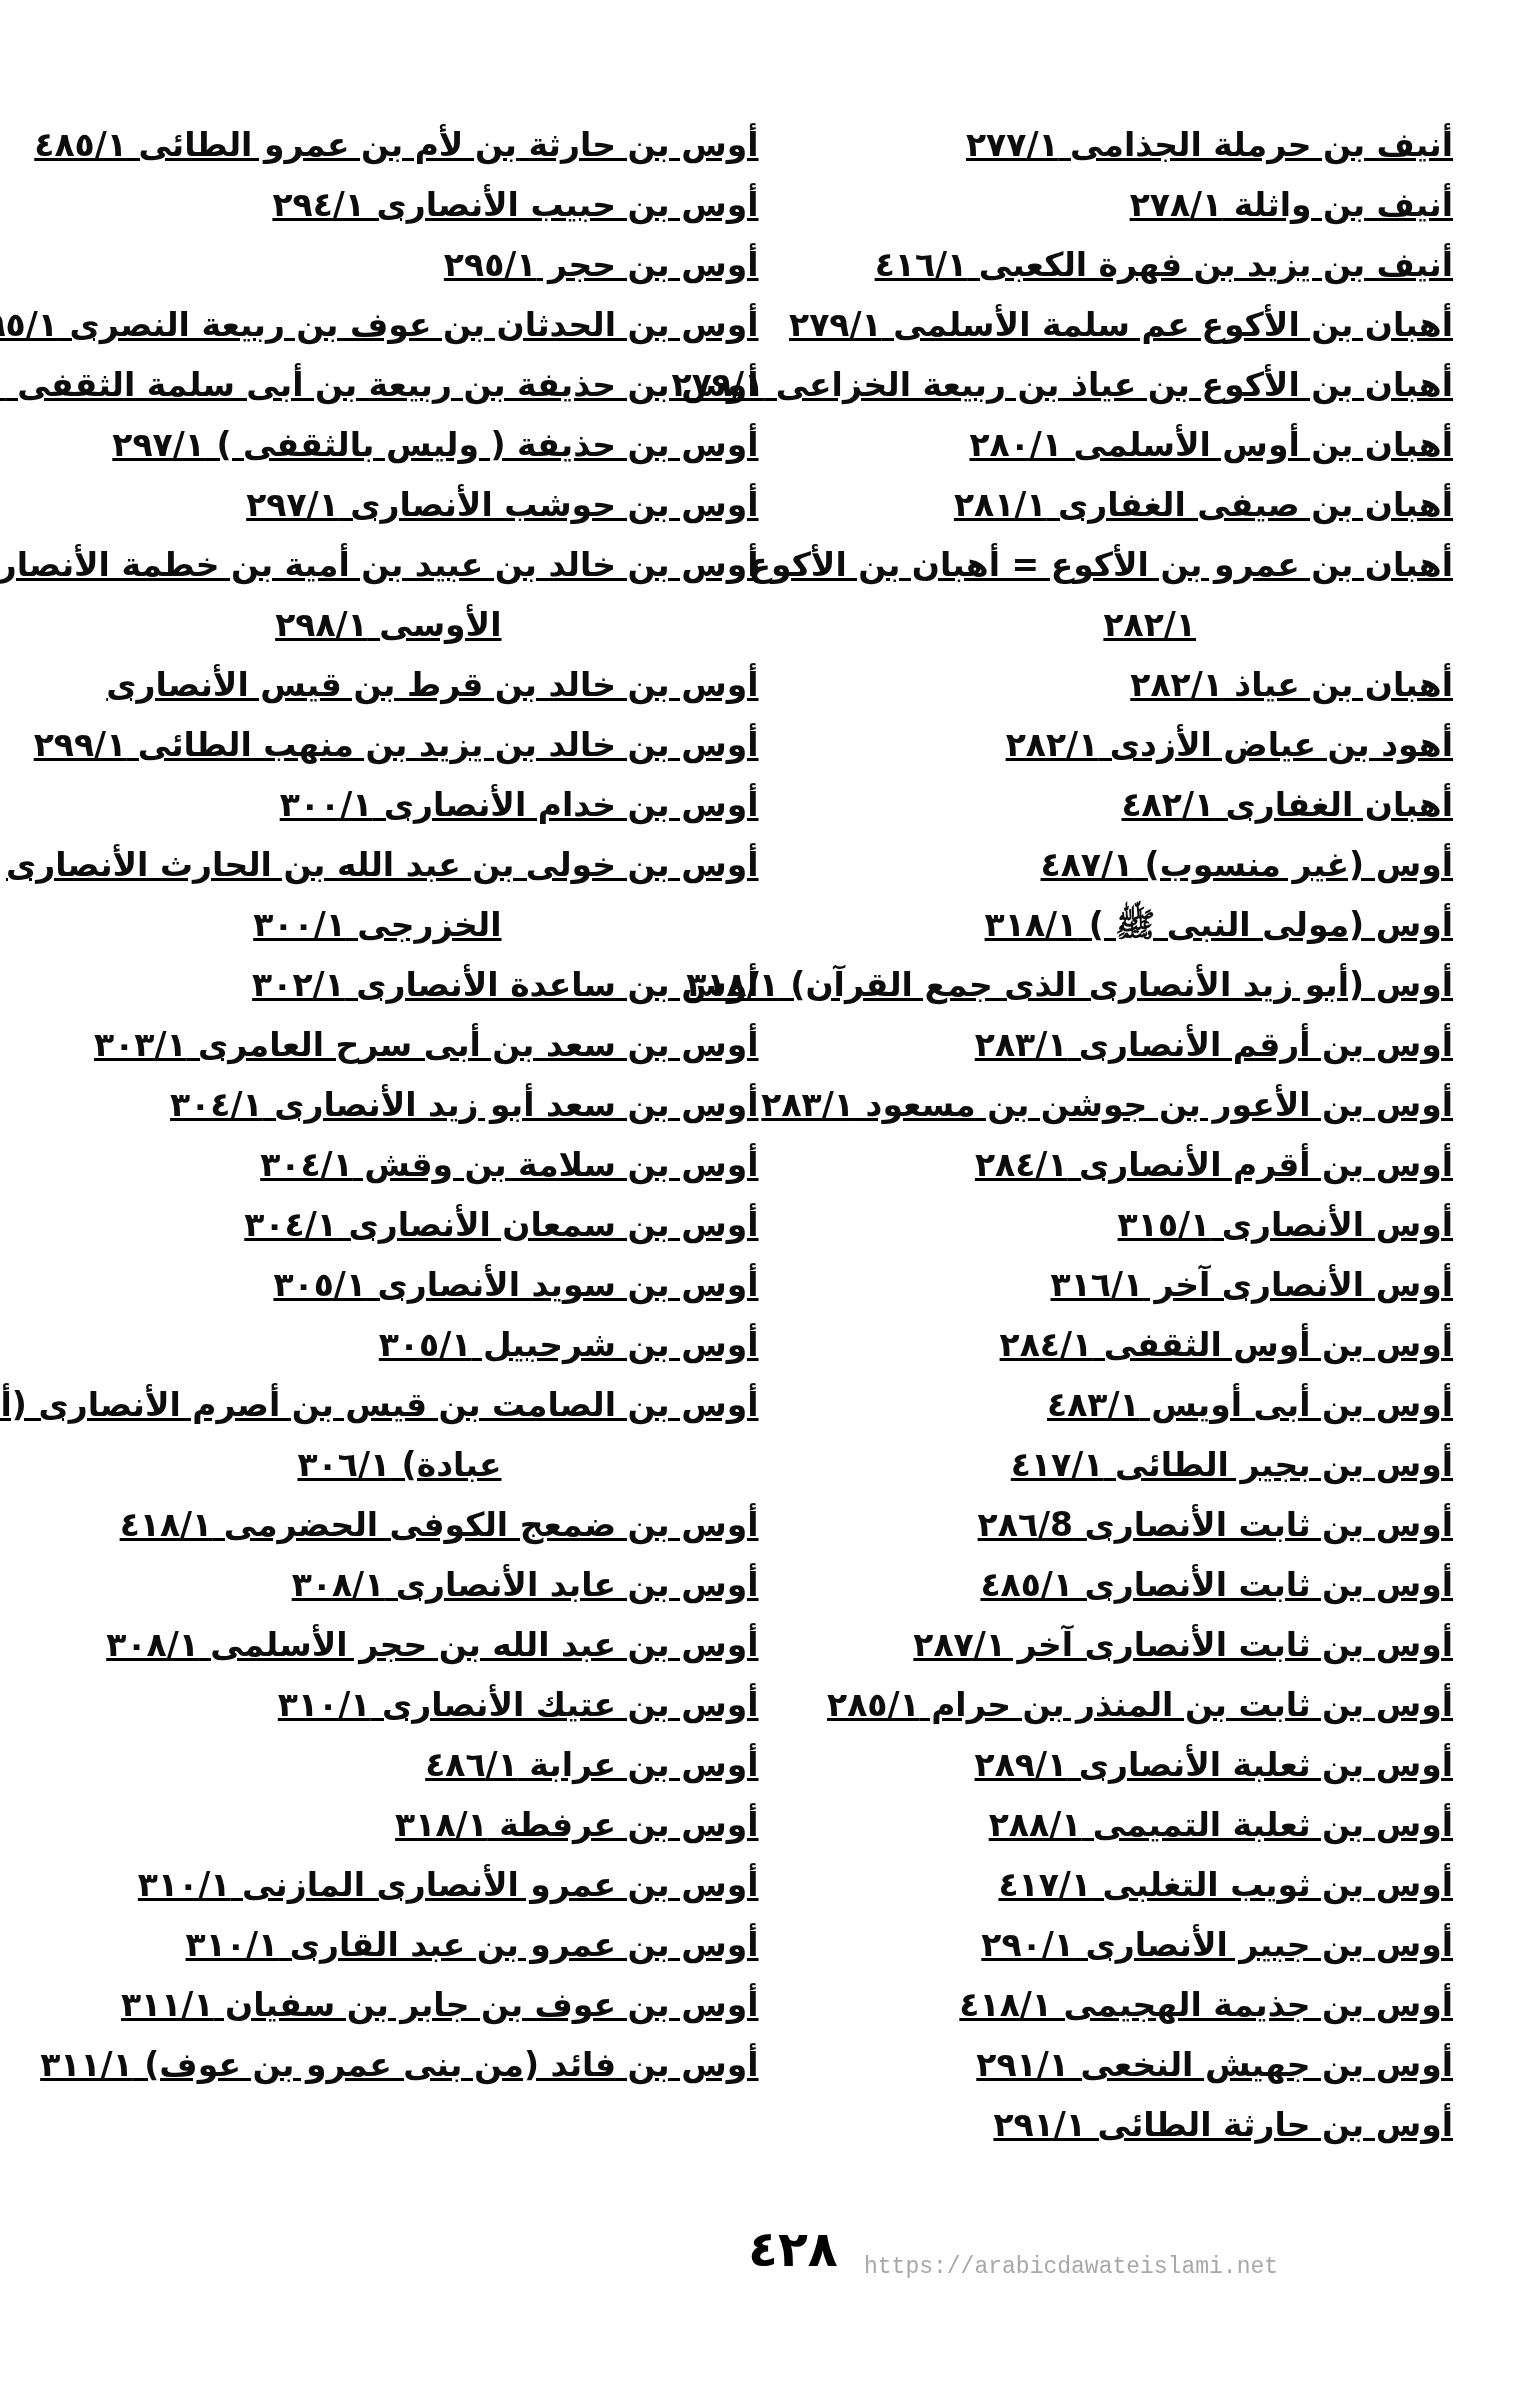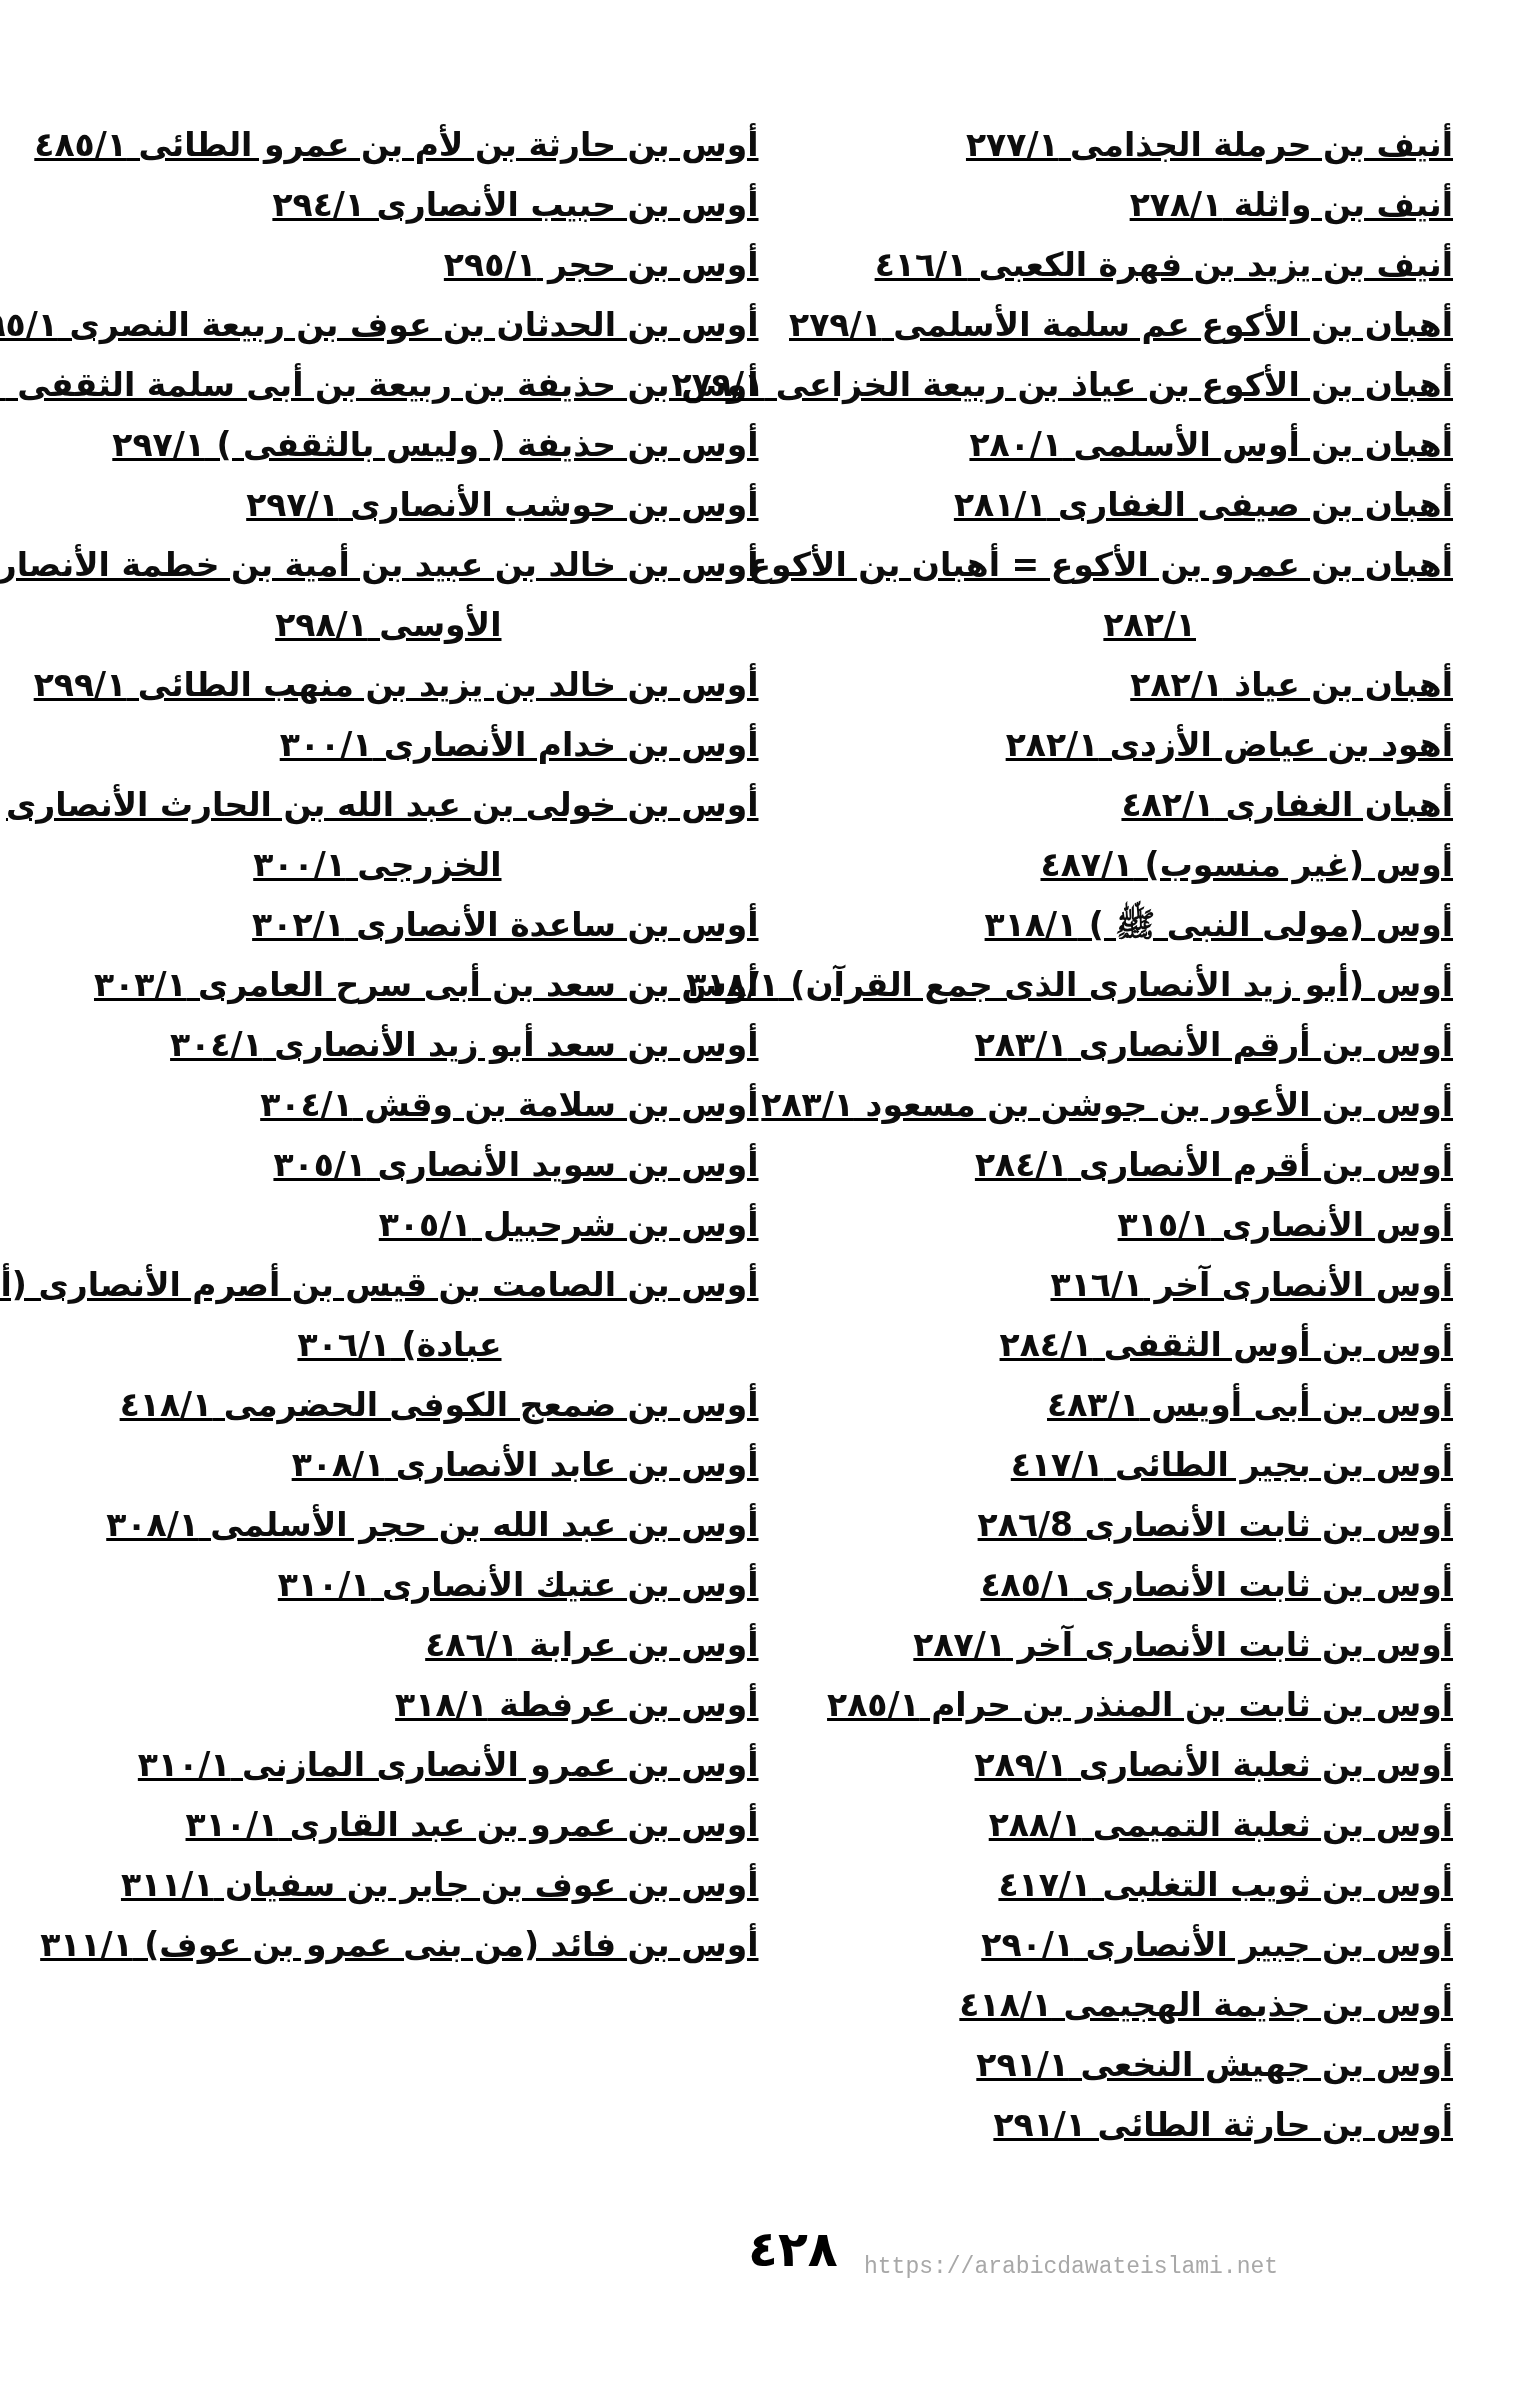--- a/index.html
+++ b/index.html
@@ -105,28 +105,30 @@
     <section class="col" id="col-left">
         <div class="line">أوس بن حارثة بن لأم بن عمرو الطائى ٤٨٥/١</div>
         <div class="line">أوس بن حبيب الأنصارى ٢٩٤/١</div>
         <div class="line">أوس بن حجر ٢٩٥/١</div>
         <div class="line">أوس بن الحدثان بن عوف بن ربيعة النصرى ٢٩٥/١</div>
         <div class="line">أوس بن حذيفة بن ربيعة بن أبى سلمة الثقفى ٢٩٧/١</div>
         <div class="line">أوس بن حذيفة ( وليس بالثقفى ) ٢٩٧/١</div>
         <div class="line">أوس بن حوشب الأنصارى ٢٩٧/١</div>
         <div class="line">أوس بن خالد بن عبيد بن أمية بن خطمة الأنصارى</div>
         <div class="line cont">الأوسى ٢٩٨/١</div>
+        <div class="line">أوس بن خالد بن قرط بن قيس الأنصارى</div>
         <div class="line">أوس بن خالد بن يزيد بن منهب الطائى ٢٩٩/١</div>
         <div class="line">أوس بن خدام الأنصارى ٣٠٠/١</div>
         <div class="line">أوس بن خولى بن عبد الله بن الحارث الأنصارى</div>
         <div class="line cont">الخزرجى ٣٠٠/١</div>
         <div class="line">أوس بن ساعدة الأنصارى ٣٠٢/١</div>
         <div class="line">أوس بن سعد بن أبى سرح العامرى ٣٠٣/١</div>
         <div class="line">أوس بن سعد أبو زيد الأنصارى ٣٠٤/١</div>
         <div class="line">أوس بن سلامة بن وقش ٣٠٤/١</div>
+        <div class="line">أوس بن سمعان الأنصارى ٣٠٤/١</div>
         <div class="line">أوس بن سويد الأنصارى ٣٠٥/١</div>
         <div class="line">أوس بن شرحبيل ٣٠٥/١</div>
         <div class="line">أوس بن الصامت بن قيس بن أصرم الأنصارى (أخو</div>
         <div class="line cont">عبادة) ٣٠٦/١</div>
         <div class="line">أوس بن ضمعج الكوفى الحضرمى ٤١٨/١</div>
         <div class="line">أوس بن عابد الأنصارى ٣٠٨/١</div>
         <div class="line">أوس بن عبد الله بن حجر الأسلمى ٣٠٨/١</div>
         <div class="line">أوس بن عتيك الأنصارى ٣١٠/١</div>
         <div class="line">أوس بن عرابة ٤٨٦/١</div>
         <div class="line">أوس بن عرفطة ٣١٨/١</div>

